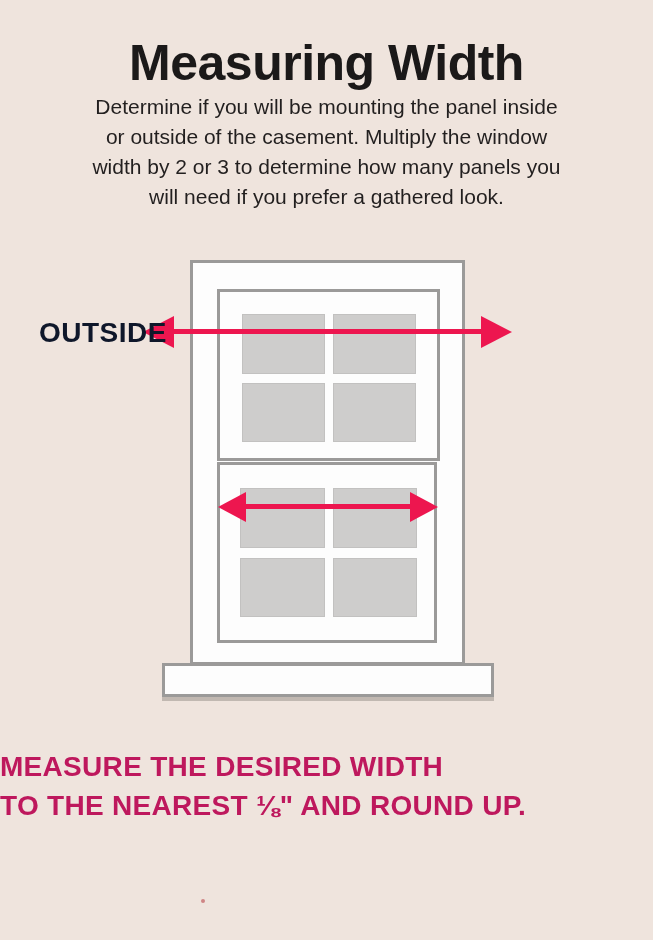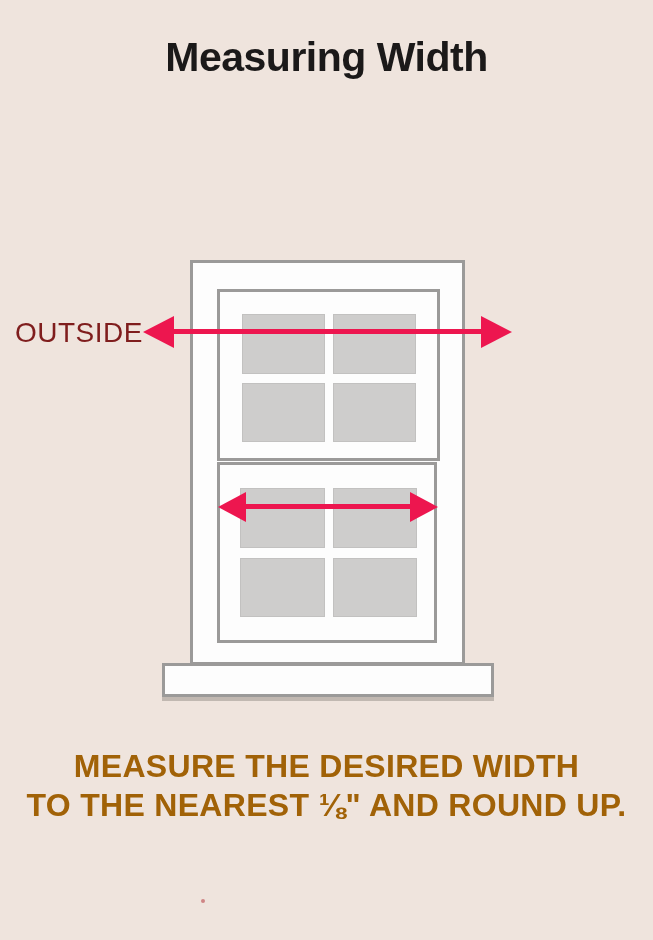--- a/index.html
+++ b/index.html
@@ -14,21 +14,21 @@
     overflow: hidden;
   }
 
   
   .title {
     position: absolute;
     top: 34px;
     left: 0;
     width: 100%;
     text-align: center;
-    font-size: 41px;
+    font-size: 50px;
     font-weight: bold;
     color: #1b1919;
     letter-spacing: -0.5px;
   }
   .intro {
     position: absolute;
     top: 92px;
     left: 0;
     width: 100%;
     text-align: center;
@@ -123,40 +123,40 @@
   .arrow-inside .head-right {
     right: 0; top: 0;
     border-top: 15px solid transparent;
     border-bottom: 15px solid transparent;
     border-left: 28px solid #ed164f;
   }
 
   .measure-label {
     position: absolute;
     z-index: 6;
-    font-weight: normal;
+    font-weight: bold;
     font-size: 28px;
-    color: #7f1d1d;
+    color: #0f172a;
     letter-spacing: 0.5px;
     white-space: nowrap;
+    margin-left: 24px;
   }
   .label-outside { left: 15px; top: 317px; }
   .label-inside  { left: 470px; top: 493px; }
 
   
   .footer {
     position: absolute;
     top: 747px;
     left: 0;
     width: 100%;
-    text-align: center;
     font-weight: bold;
-    font-size: 32px;
+    font-size: 28px;
     line-height: 39px;
-    color: #a16207;
+    color: #be185d;
     letter-spacing: 0.3px;
   }
 
   
   .speck {
     position: absolute;
     left: 201px;
     top: 899px;
     width: 4px;
     height: 4px;
@@ -164,20 +164,26 @@
     background: #cf8585;
   }
 </style>
 </head>
 <body>
 
 <div class="canvas">
 
   <h1 class="title">Measuring Width</h1>
 
+  <div class="intro">
+    <div>Determine if you will be mounting the panel inside</div>
+    <div>or outside of the casement. Multiply the window</div>
+    <div>width by 2 or 3 to determine how many panels you</div>
+    <div>will need if you prefer a gathered look.</div>
+  </div>
 
   <div class="window-frame">
     <div class="sash sash-upper">
       <div class="pane"></div>
       <div class="pane"></div>
       <div class="pane"></div>
       <div class="pane"></div>
     </div>
     <div class="sash sash-lower">
       <div class="pane"></div>

